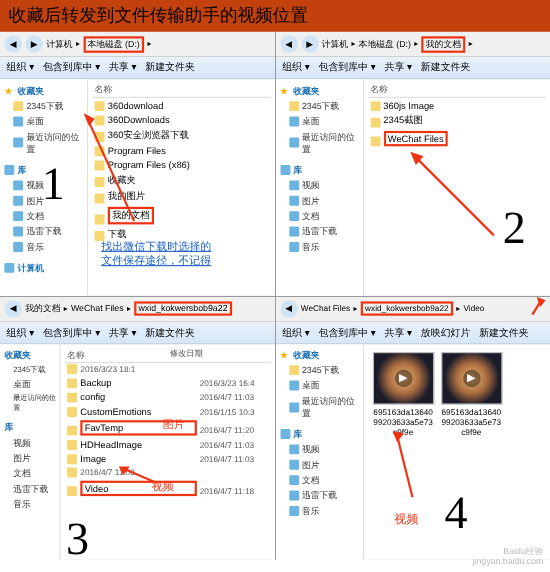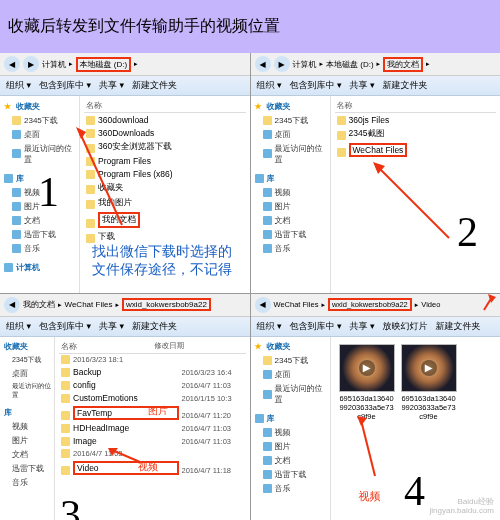--- a/index.html
+++ b/index.html
@@ -6,22 +6,22 @@
   body {
     font-family: "Microsoft YaHei", sans-serif;
     background: #fff;
     width: 500px;
     height: 520px;
     position: relative;
     overflow: hidden;
   }
   .title-bar {
     font-size: 16px;
-    padding: 16px 8px;
-    background: #c4b5fd;
+    padding: 4px 8px;
+    background: #c2410c;
   }
   .grid {
     display: grid;
     grid-template-columns: 1fr 1fr;
     grid-template-rows: 1fr 1fr;
     gap: 1px;
     background: #999;
     height: 480px;
   }
   .panel {
@@ -97,21 +97,21 @@
     position: absolute;
     font-size: 42px;
     font-family: "Times New Roman", serif;
     color: #000;
     font-weight: normal;
     pointer-events: none;
     z-index: 5;
   }
   .redbox { border: 2px solid #e31; padding: 0 2px; display: inline-block;}
   .redtext { color: #e31; line-height: 1.3; }
-  .bluetxt { color: #1a5fc4; font-size: 14px; line-height: 1.25; }
+  .bluetxt { color: #1a5fc4; font-size: 10px; line-height: 1.25; text-decoration: underline; }
   .arrow {
     position: absolute;
     pointer-events: none;
     z-index: 4;
   }
   .arrow svg { display: block; }
   .thumbs { display: flex; gap: 6px; padding: 4px; }
   .thumb {
     width: 56px;
     text-align: center;
@@ -340,21 +340,21 @@
             <span>音乐</span>
           </div>
       </div>
       <div class="filelist">
         <div class="cols">
             <span>名称</span>
           </div>
         <div id="p2-files">
             <div class="row">
               <span class="ic ic-folder"></span>
-              <span class="">360js Files</span>
+              <span class="">360js Image</span>
             </div>
             <div class="row">
               <span class="ic ic-folder"></span>
               <span class="">2345截图</span>
             </div>
             <div class="row">
               <span class="ic ic-folder"></span>
               <span class="redbox">WeChat Files</span>
             </div>
           </div>

